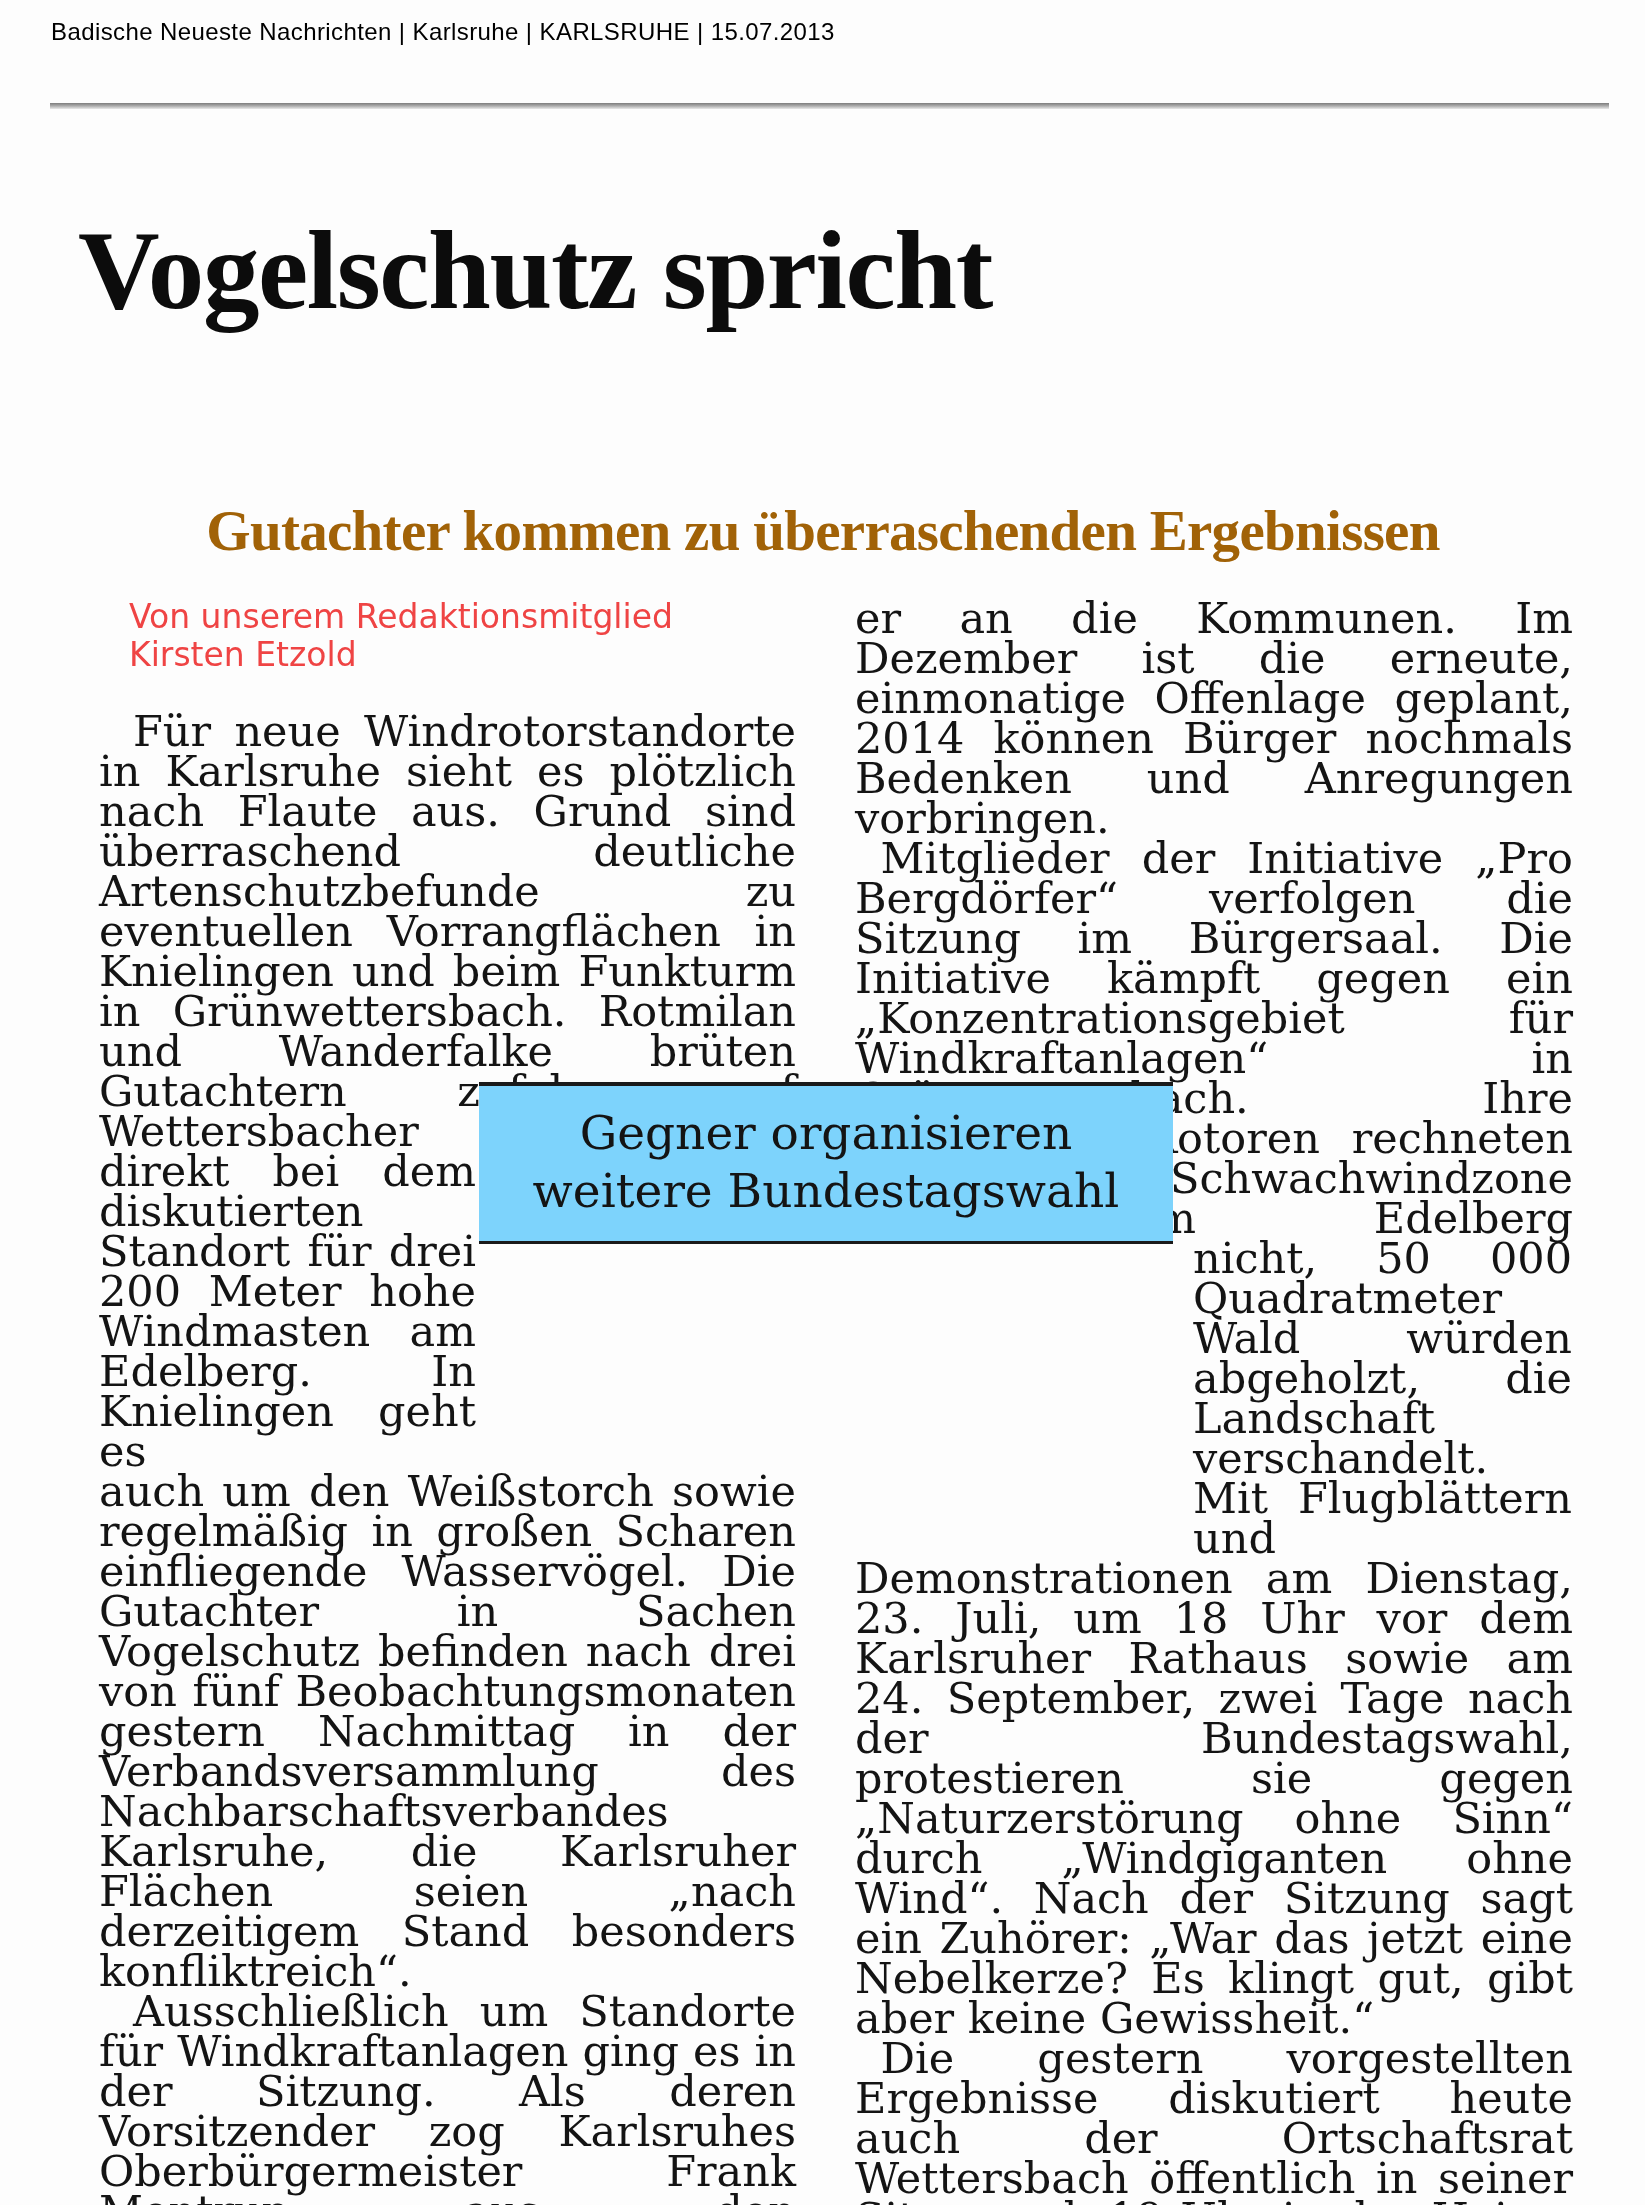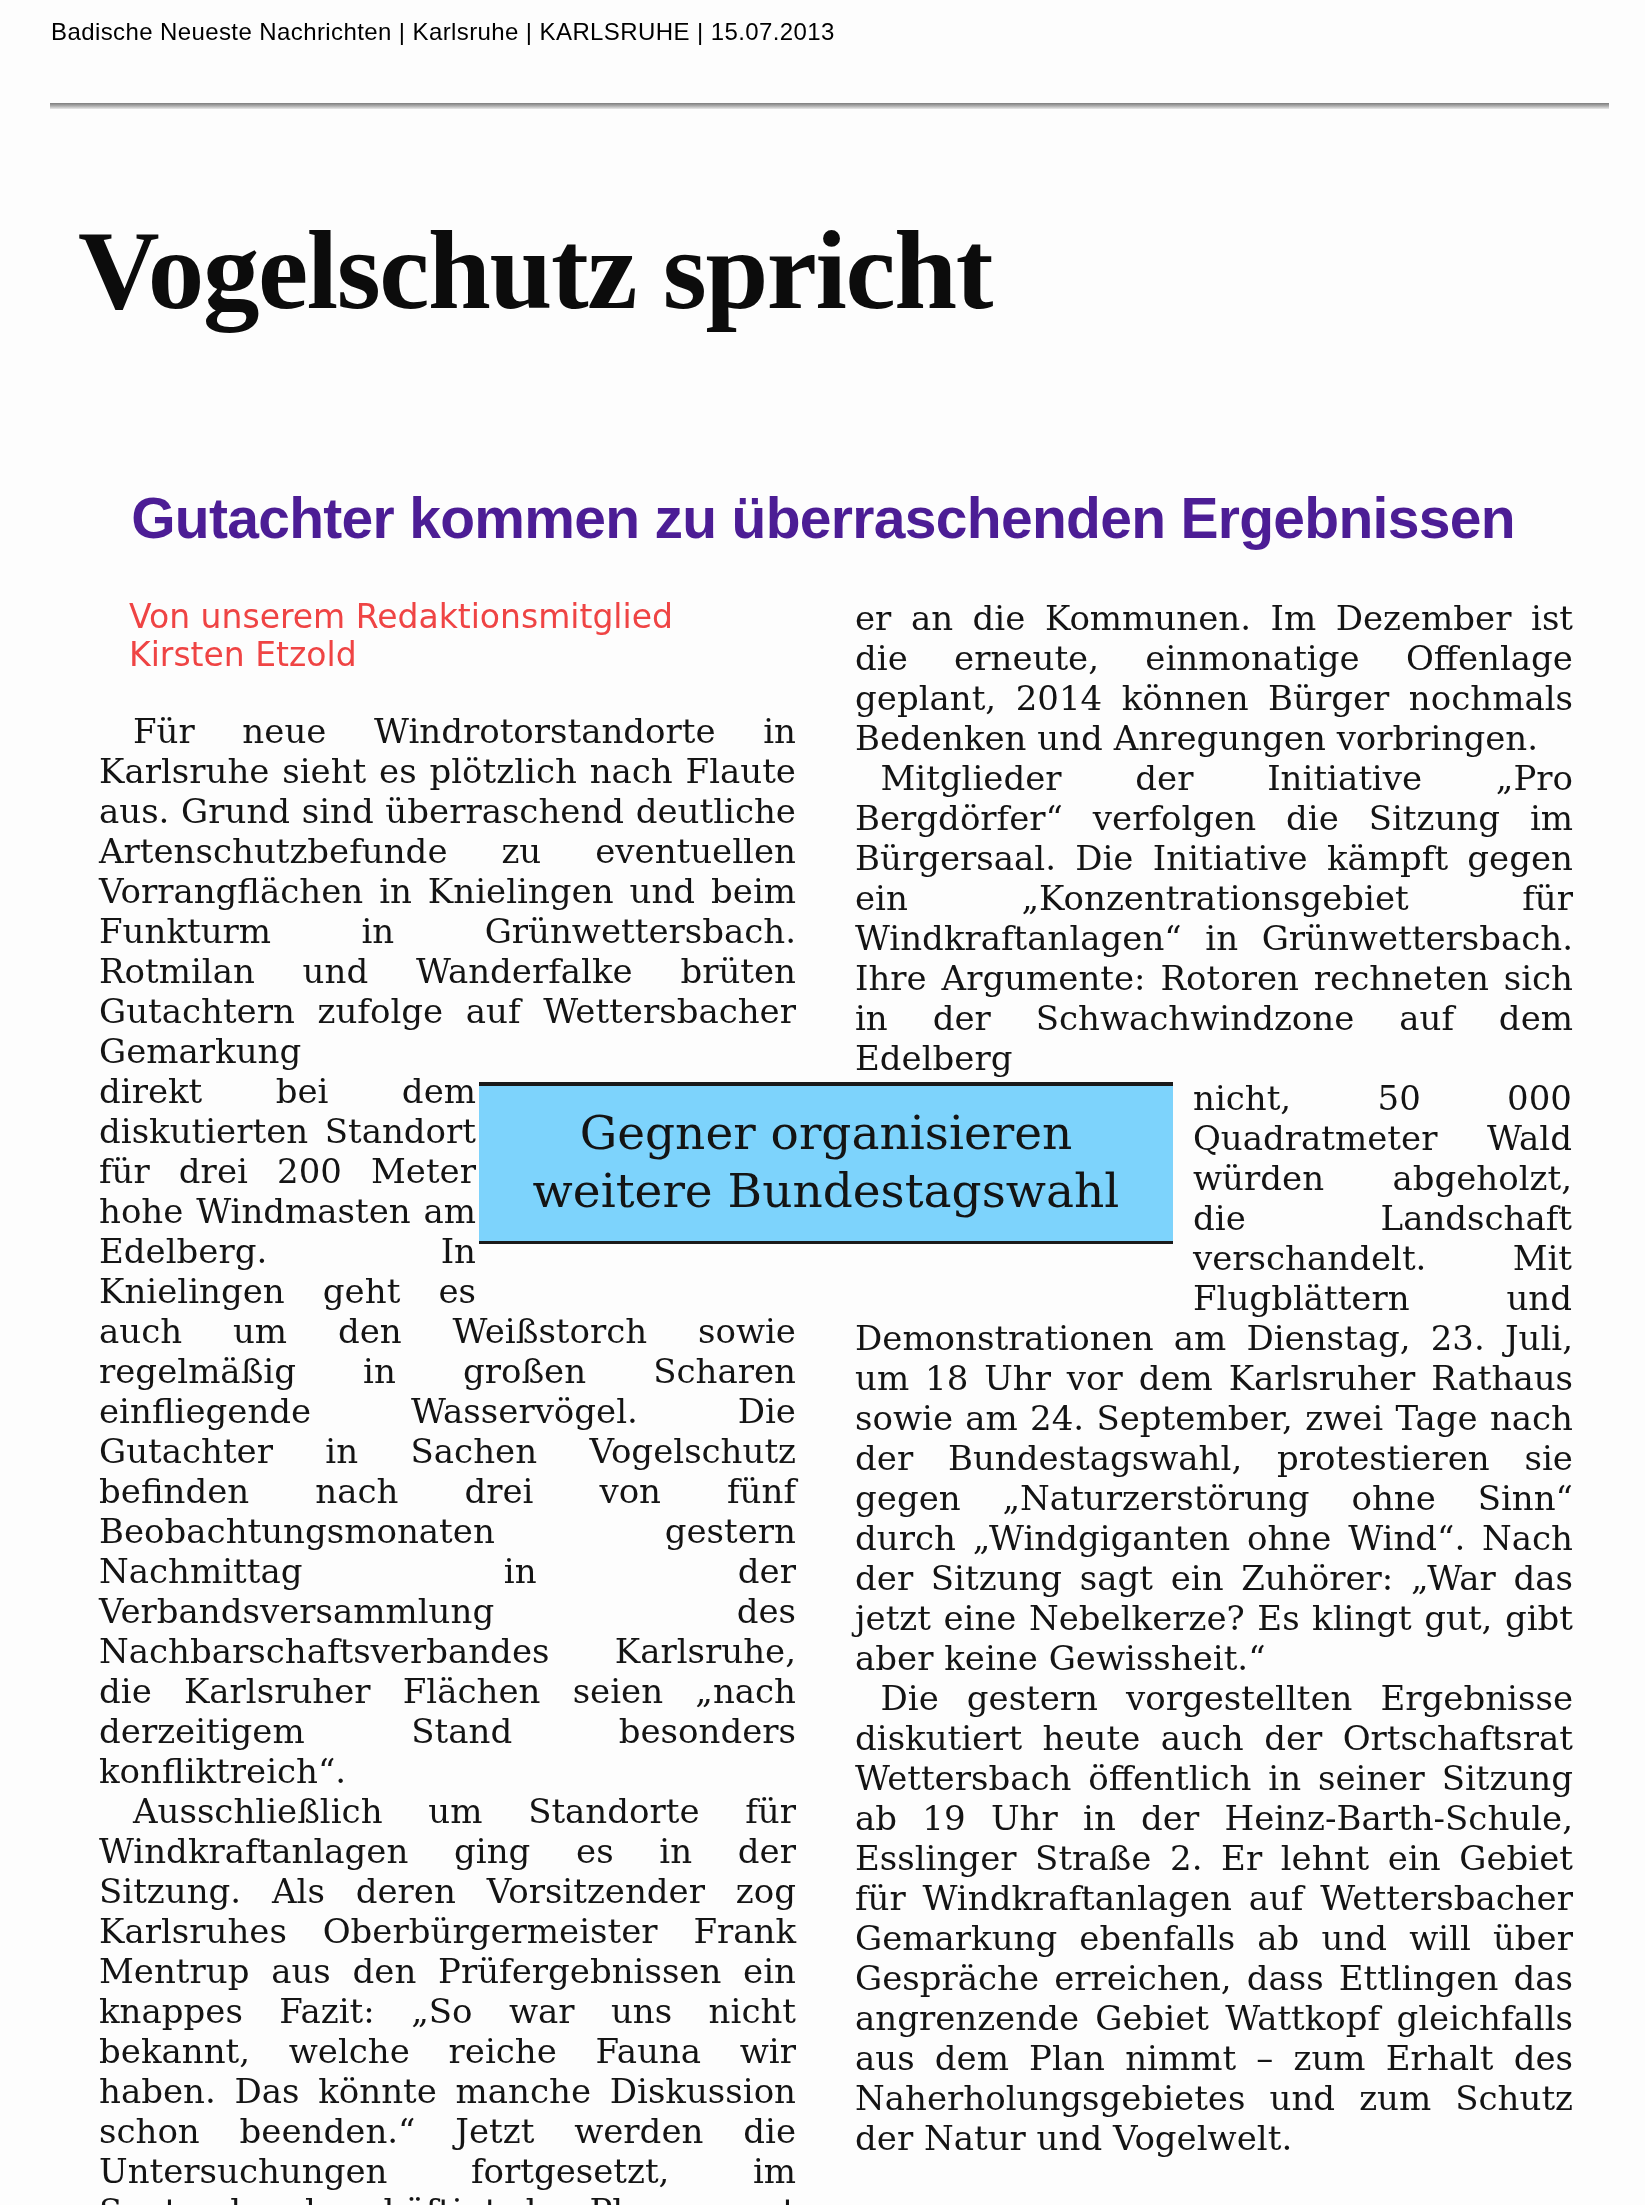--- a/index.html
+++ b/index.html
@@ -52,49 +52,49 @@
     font-size: 113px;
     line-height: 116px;
     letter-spacing: -1.4px;
     color: #0c0c0c;
   }
   .hl-line { display: block; }
 
   .subheadline {
     position: absolute;
     left: 78px;
-    top: 487px;
+    top: 500px;
     width: 1490px;
     margin: 0;
     text-align: center;
-    font-family: Liberation Sans, sans-serif;
+    font-family: Liberation Serif, serif;
     font-weight: 700;
     font-size: 57px;
     line-height: 62px;
     letter-spacing: -0.7px;
-    color: #4c1d95;
+    color: #a16207;
   }
 
   
   .col { position: absolute; top: 598px; }
   .col-left  { left: 99px;  width: 697px;  }
   .col-right { left: 855px; width: 718px; }
 
   .byline {
     font-family: "DejaVu Sans", "Liberation Sans", sans-serif;
     font-size: 33px;
     line-height: 38px;
     padding-left: 30px;
     margin: 0 0 37px 0;
     color: #ef4444;
   }
 
   .para {
     margin: 0;
-    font-size: 34px;
+    font-size: 43px;
     line-height: 40px;
     text-align: justify;
     hyphens: manual;
     color: #141414;
   }
   .para.indent { text-indent: 34px; }
   .col-right .para.indent { text-indent: 25.5px; }
   
   .para.cont { text-align-last: justify; }
   

